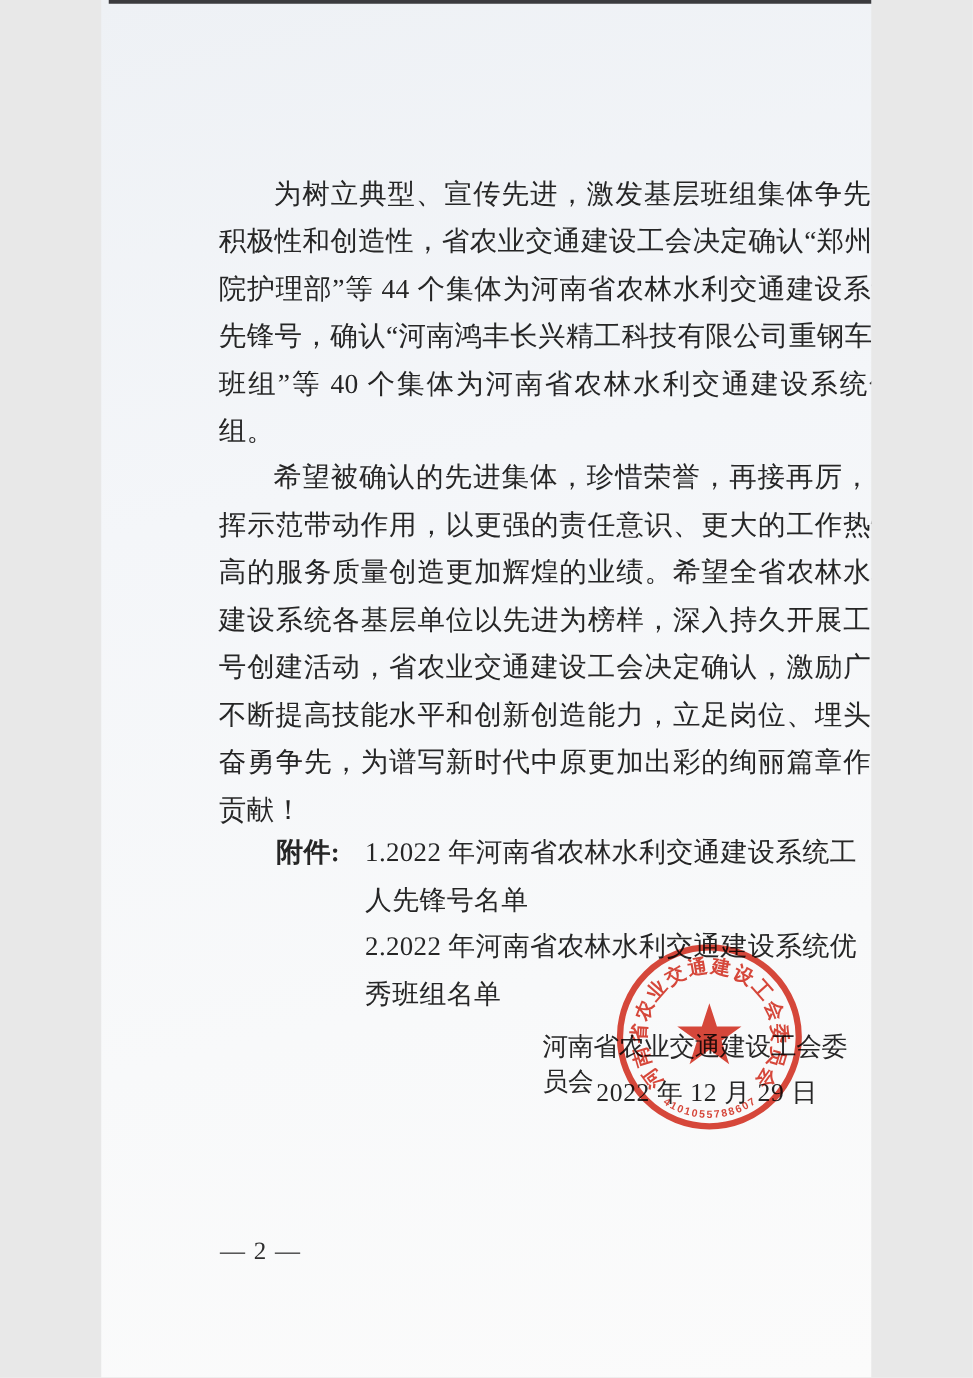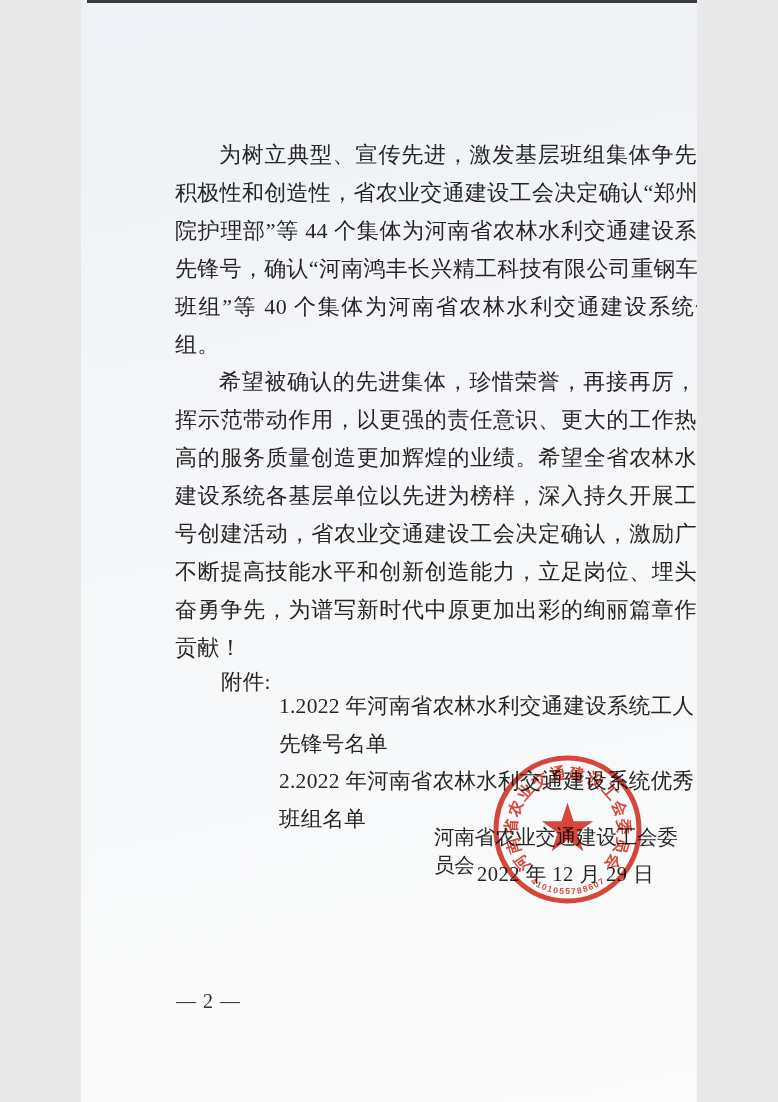--- a/index.html
+++ b/index.html
@@ -21,22 +21,22 @@
     font-size:22px;line-height:37.9px;
     text-align:justify;text-justify:inter-ideograph;
     letter-spacing:0.3px;
   }
   .para{margin:0;text-indent:2em;}
   .attachments{
     position:absolute;left:140px;top:664px;
     display:flex;align-items:flex-start;
     font-size:21.5px;line-height:37.5px;letter-spacing:0.3px;
   }
-  .att-label{white-space:pre;margin-right:8px;}
-  .att-items{display:flex;flex-direction:column;margin-top:24px;}
+  .att-label{white-space:pre;margin-right:20px;font-weight:bold;}
+  .att-items{display:flex;flex-direction:column;}
   .sig-org{
     position:absolute;left:353px;top:823px;
     font-size:20.5px;letter-spacing:-0.2px;z-index:1;
   }
   .sig-date{
     position:absolute;left:396px;top:860px;
     font-size:20.5px;letter-spacing:0.5px;z-index:1;
   }
   .seal{
     position:absolute;left:408px;top:751px;width:157px;height:157px;

